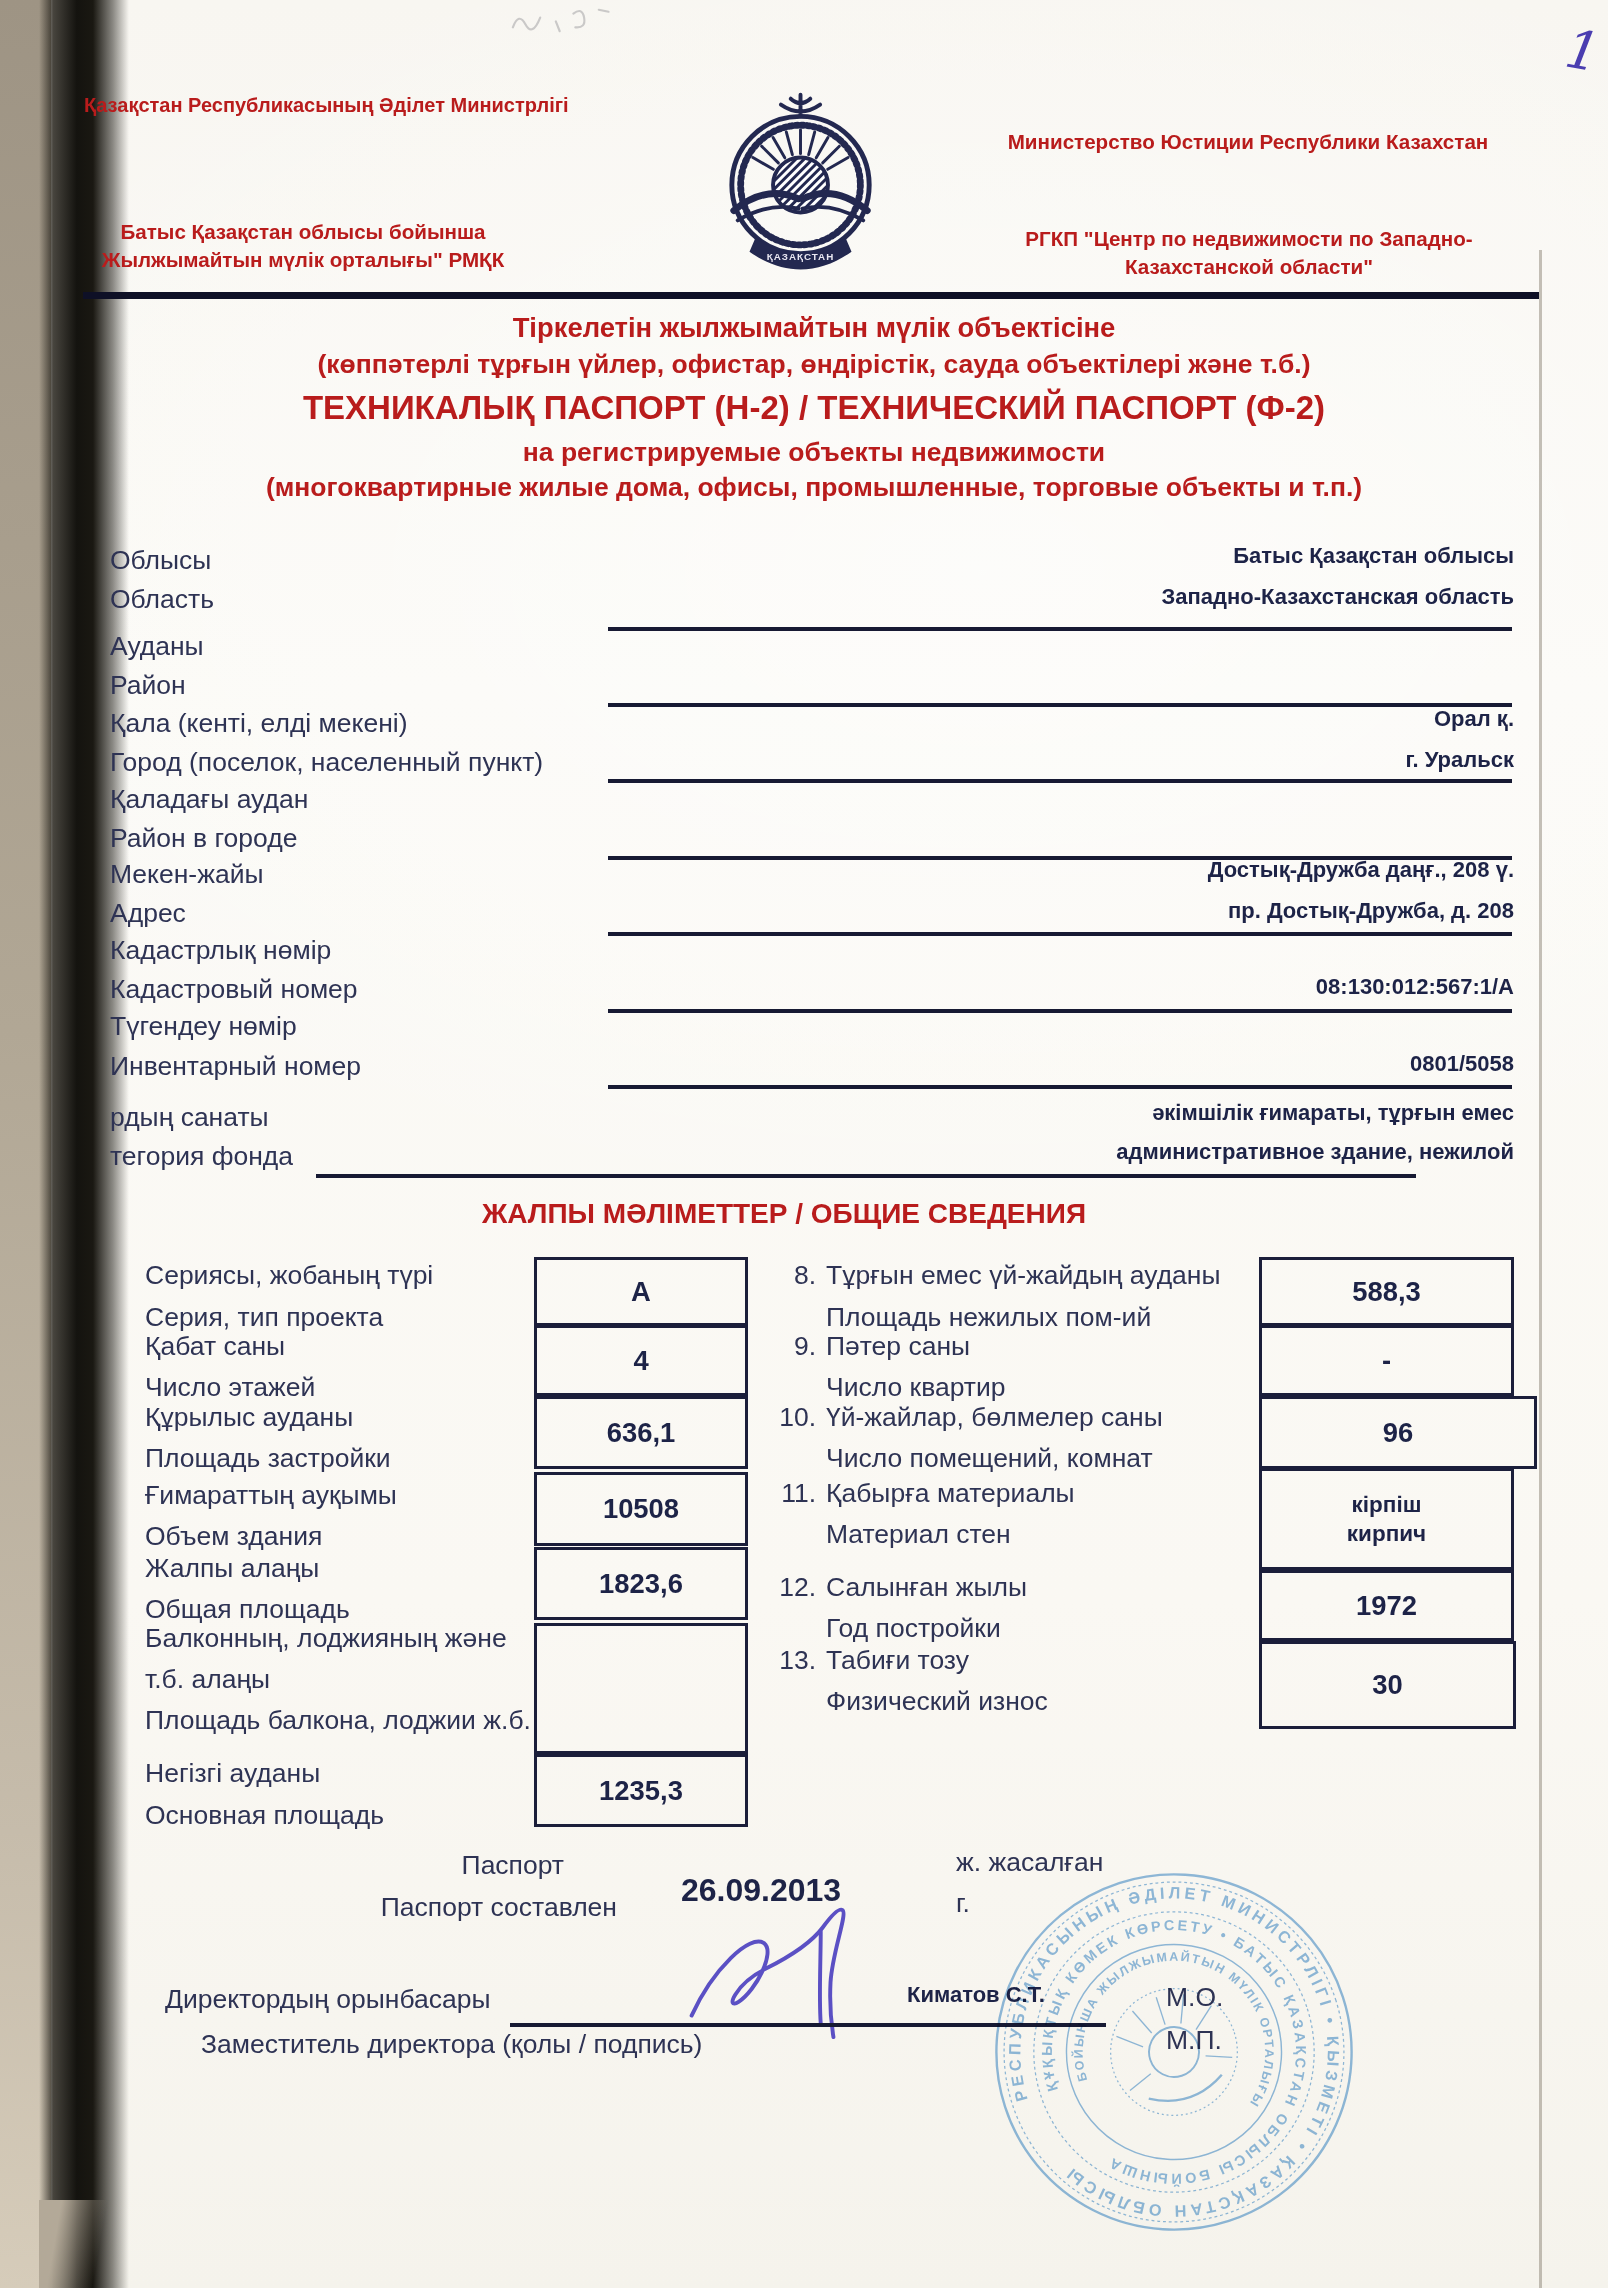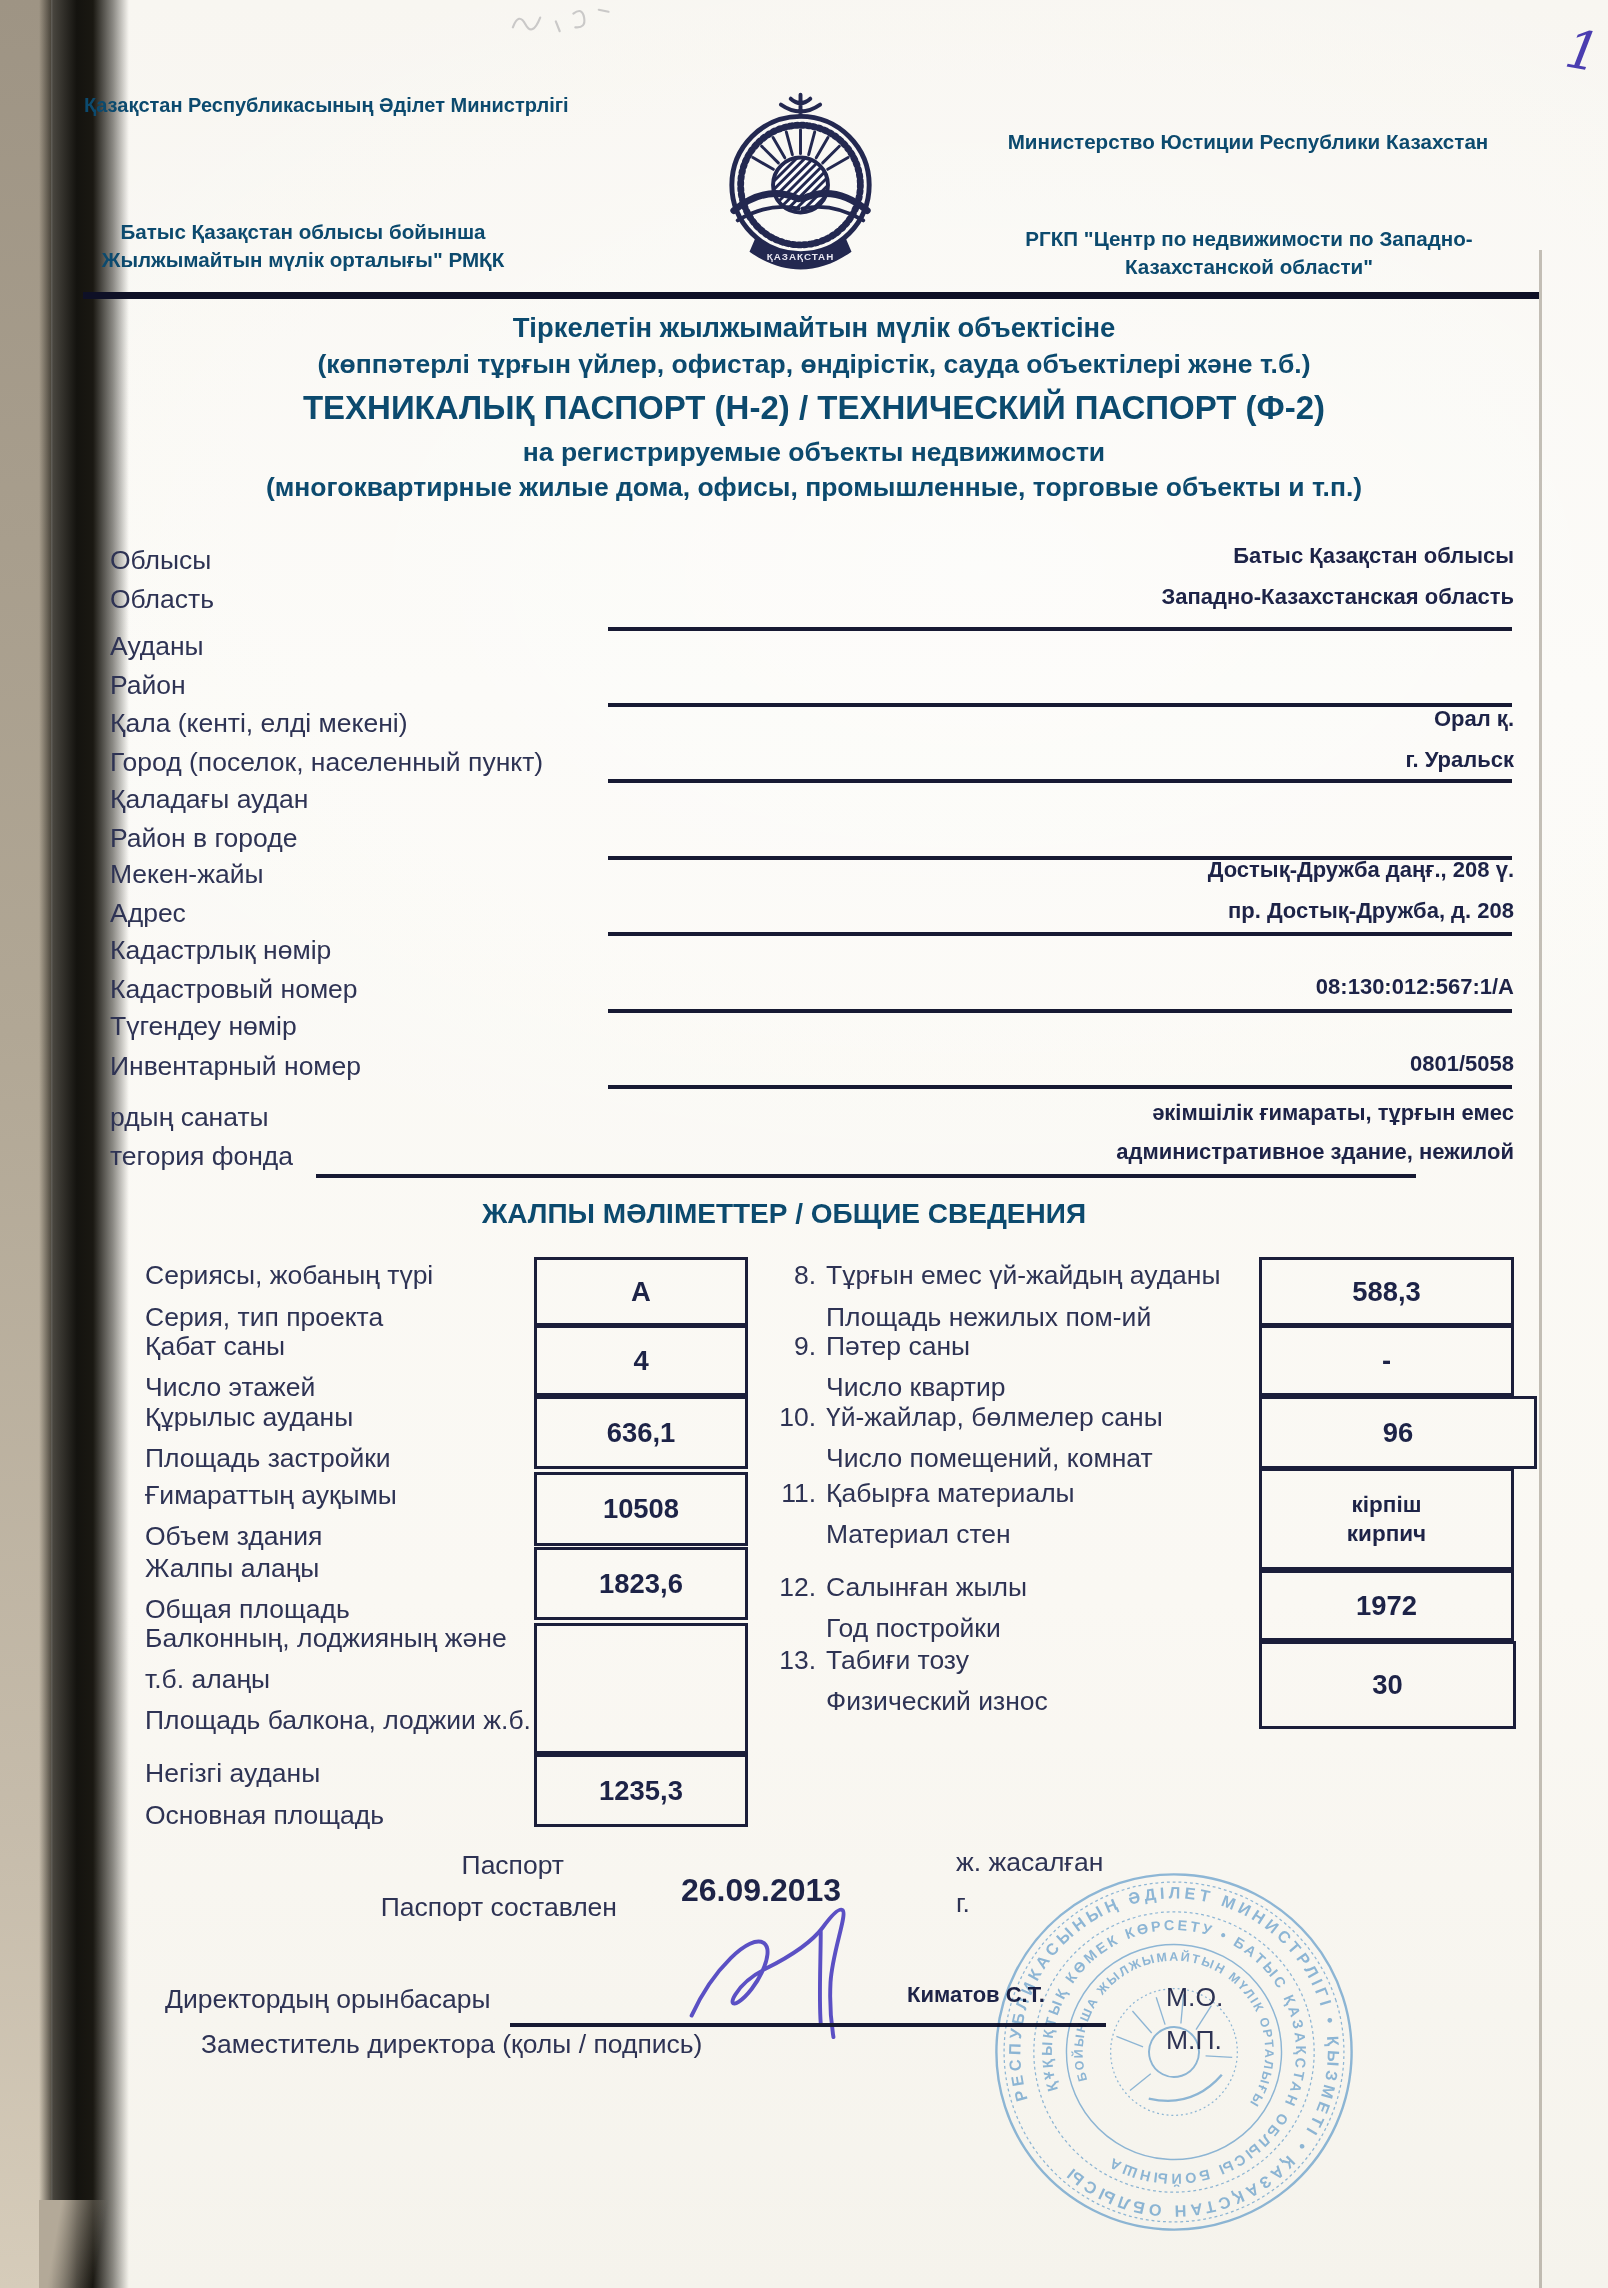--- a/index.html
+++ b/index.html
@@ -24,21 +24,21 @@
   }
   .corner-wedge{
     position:absolute;left:39px;top:2200px;width:76px;height:88px;
     background:linear-gradient(100deg,#b3a998 25%, rgba(179,169,152,0) 75%);
   }
   .right-shadow{
     position:absolute;left:1539px;top:250px;width:2.9px;height:2039px;
     background:rgba(140,132,118,.5);
   }
   .abs{position:absolute;}
-  .ink{color:#0c4a6e;}
+  .ink{color:#b91c1c;}
   .b{font-weight:bold;}
   .ctr{text-align:center;}
   .lab{position:absolute;color:#2e3354;font-size:26.5px;line-height:1;white-space:nowrap;}
   .val{position:absolute;color:#1d2347;font-weight:bold;font-size:22px;line-height:1;white-space:nowrap;}
   .uline{position:absolute;height:3.9px;background:#171a33;}
   .rule{position:absolute;left:83px;top:292px;width:1456px;height:6.9px;background:#0e1026;}
   .vbox{
     position:absolute;border:3.9px solid #1b1e3a;box-sizing:border-box;
     display:flex;align-items:center;justify-content:center;
     color:#1d2347;font-weight:bold;font-size:27.4px;line-height:1.3;

